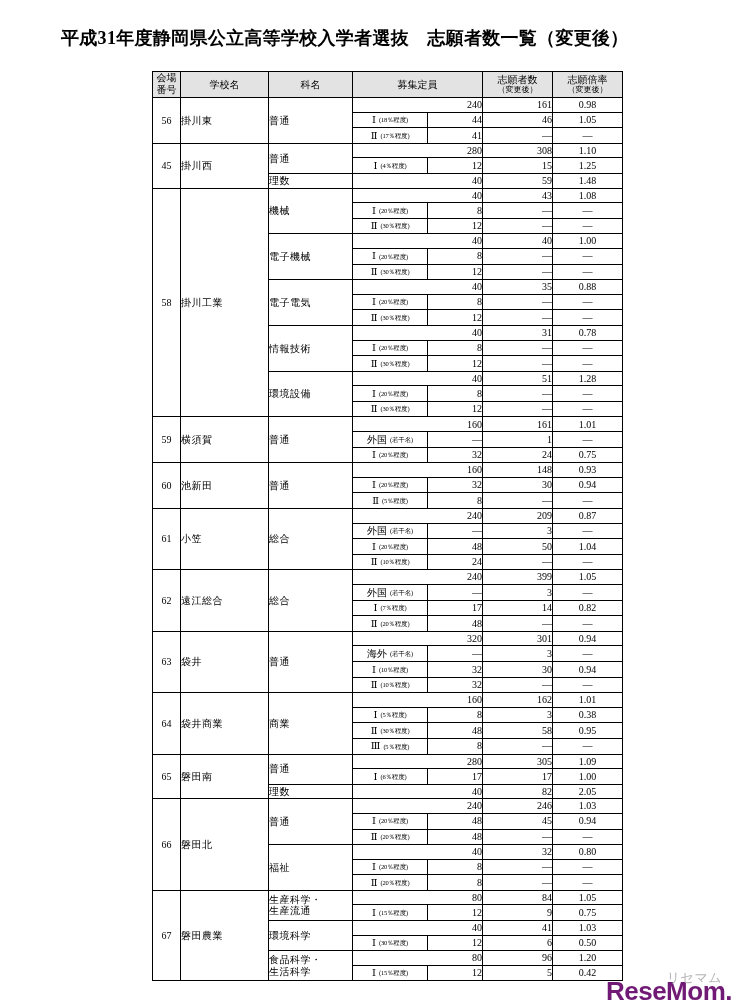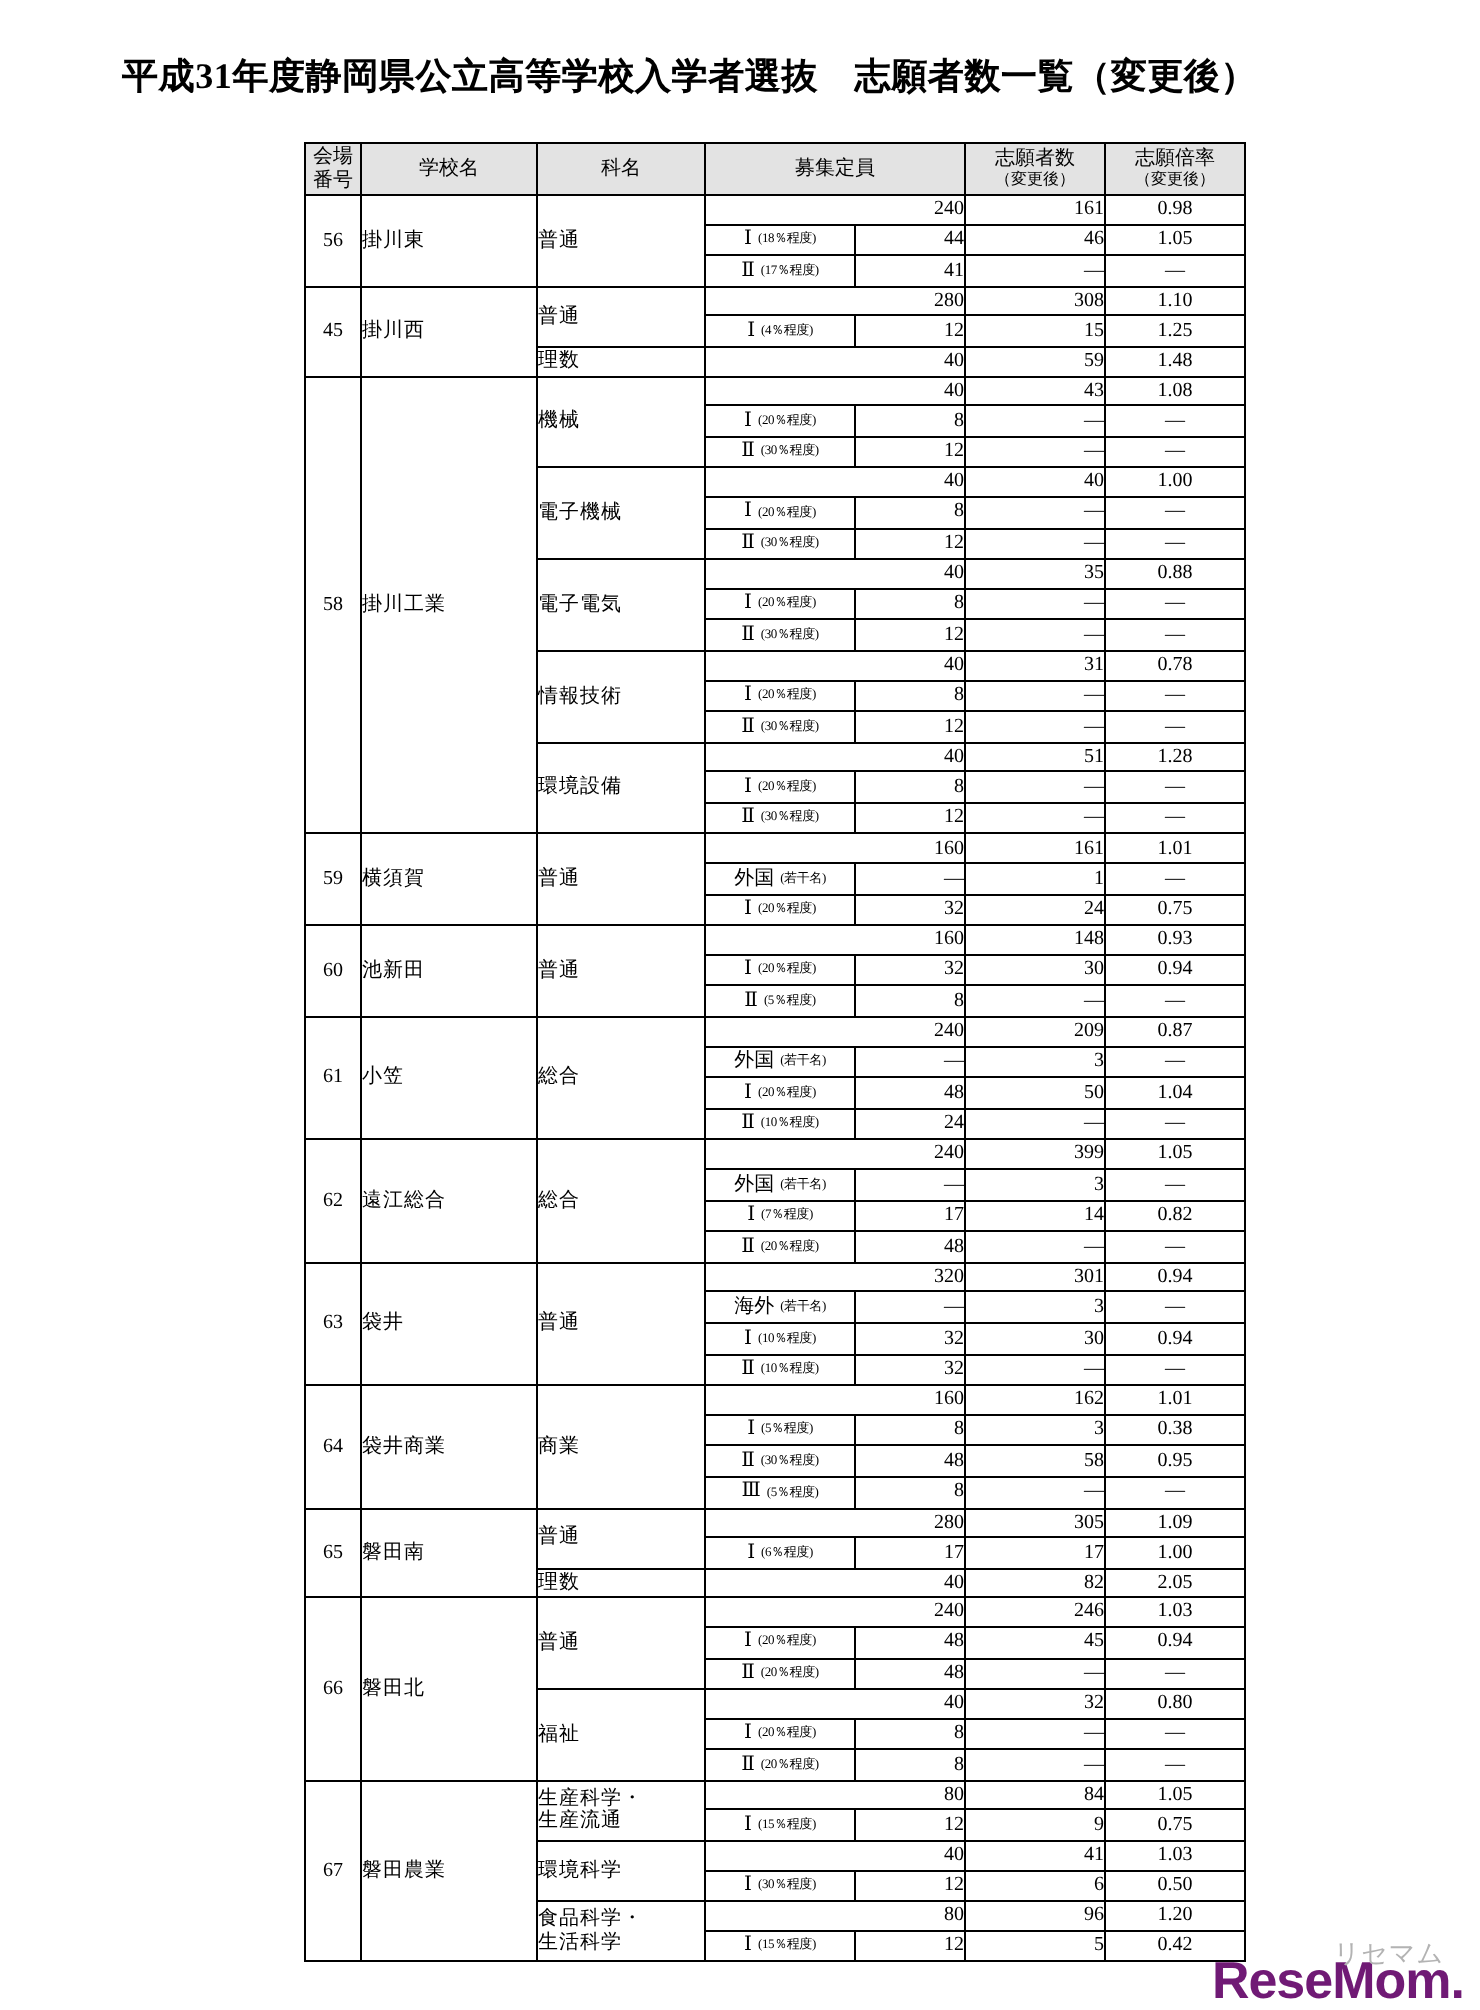--- a/index.html
+++ b/index.html
@@ -38,21 +38,21 @@
     background: #e3e3e3;
     font-size: 10px;
     font-weight: normal;
     text-align: center;
     vertical-align: middle;
     height: 24px;
     line-height: 1.15;
     padding: 1px 0;
   }
   .doc-table thead .hsub { font-size: 8px; line-height: 1.1; }
-  .pre { white-space: pre-line; }
+  .pre { white-space: pre-line; font-family: Liberation Mono, monospace; }
   .doc-table tbody td {
     height: 14.6px;
     font-size: 10px;
     line-height: 1.15;
     padding: 0;
     vertical-align: middle;
   }
   td.venue { text-align: center; vertical-align: top; padding-top: 1px; }
   td.school { vertical-align: top; padding: 1px 0 0 3px; letter-spacing: 0.5px; }
   td.dept { vertical-align: top; padding: 1px 0 0 3px; white-space: pre-line; line-height: 1.3; letter-spacing: 0.5px; }

